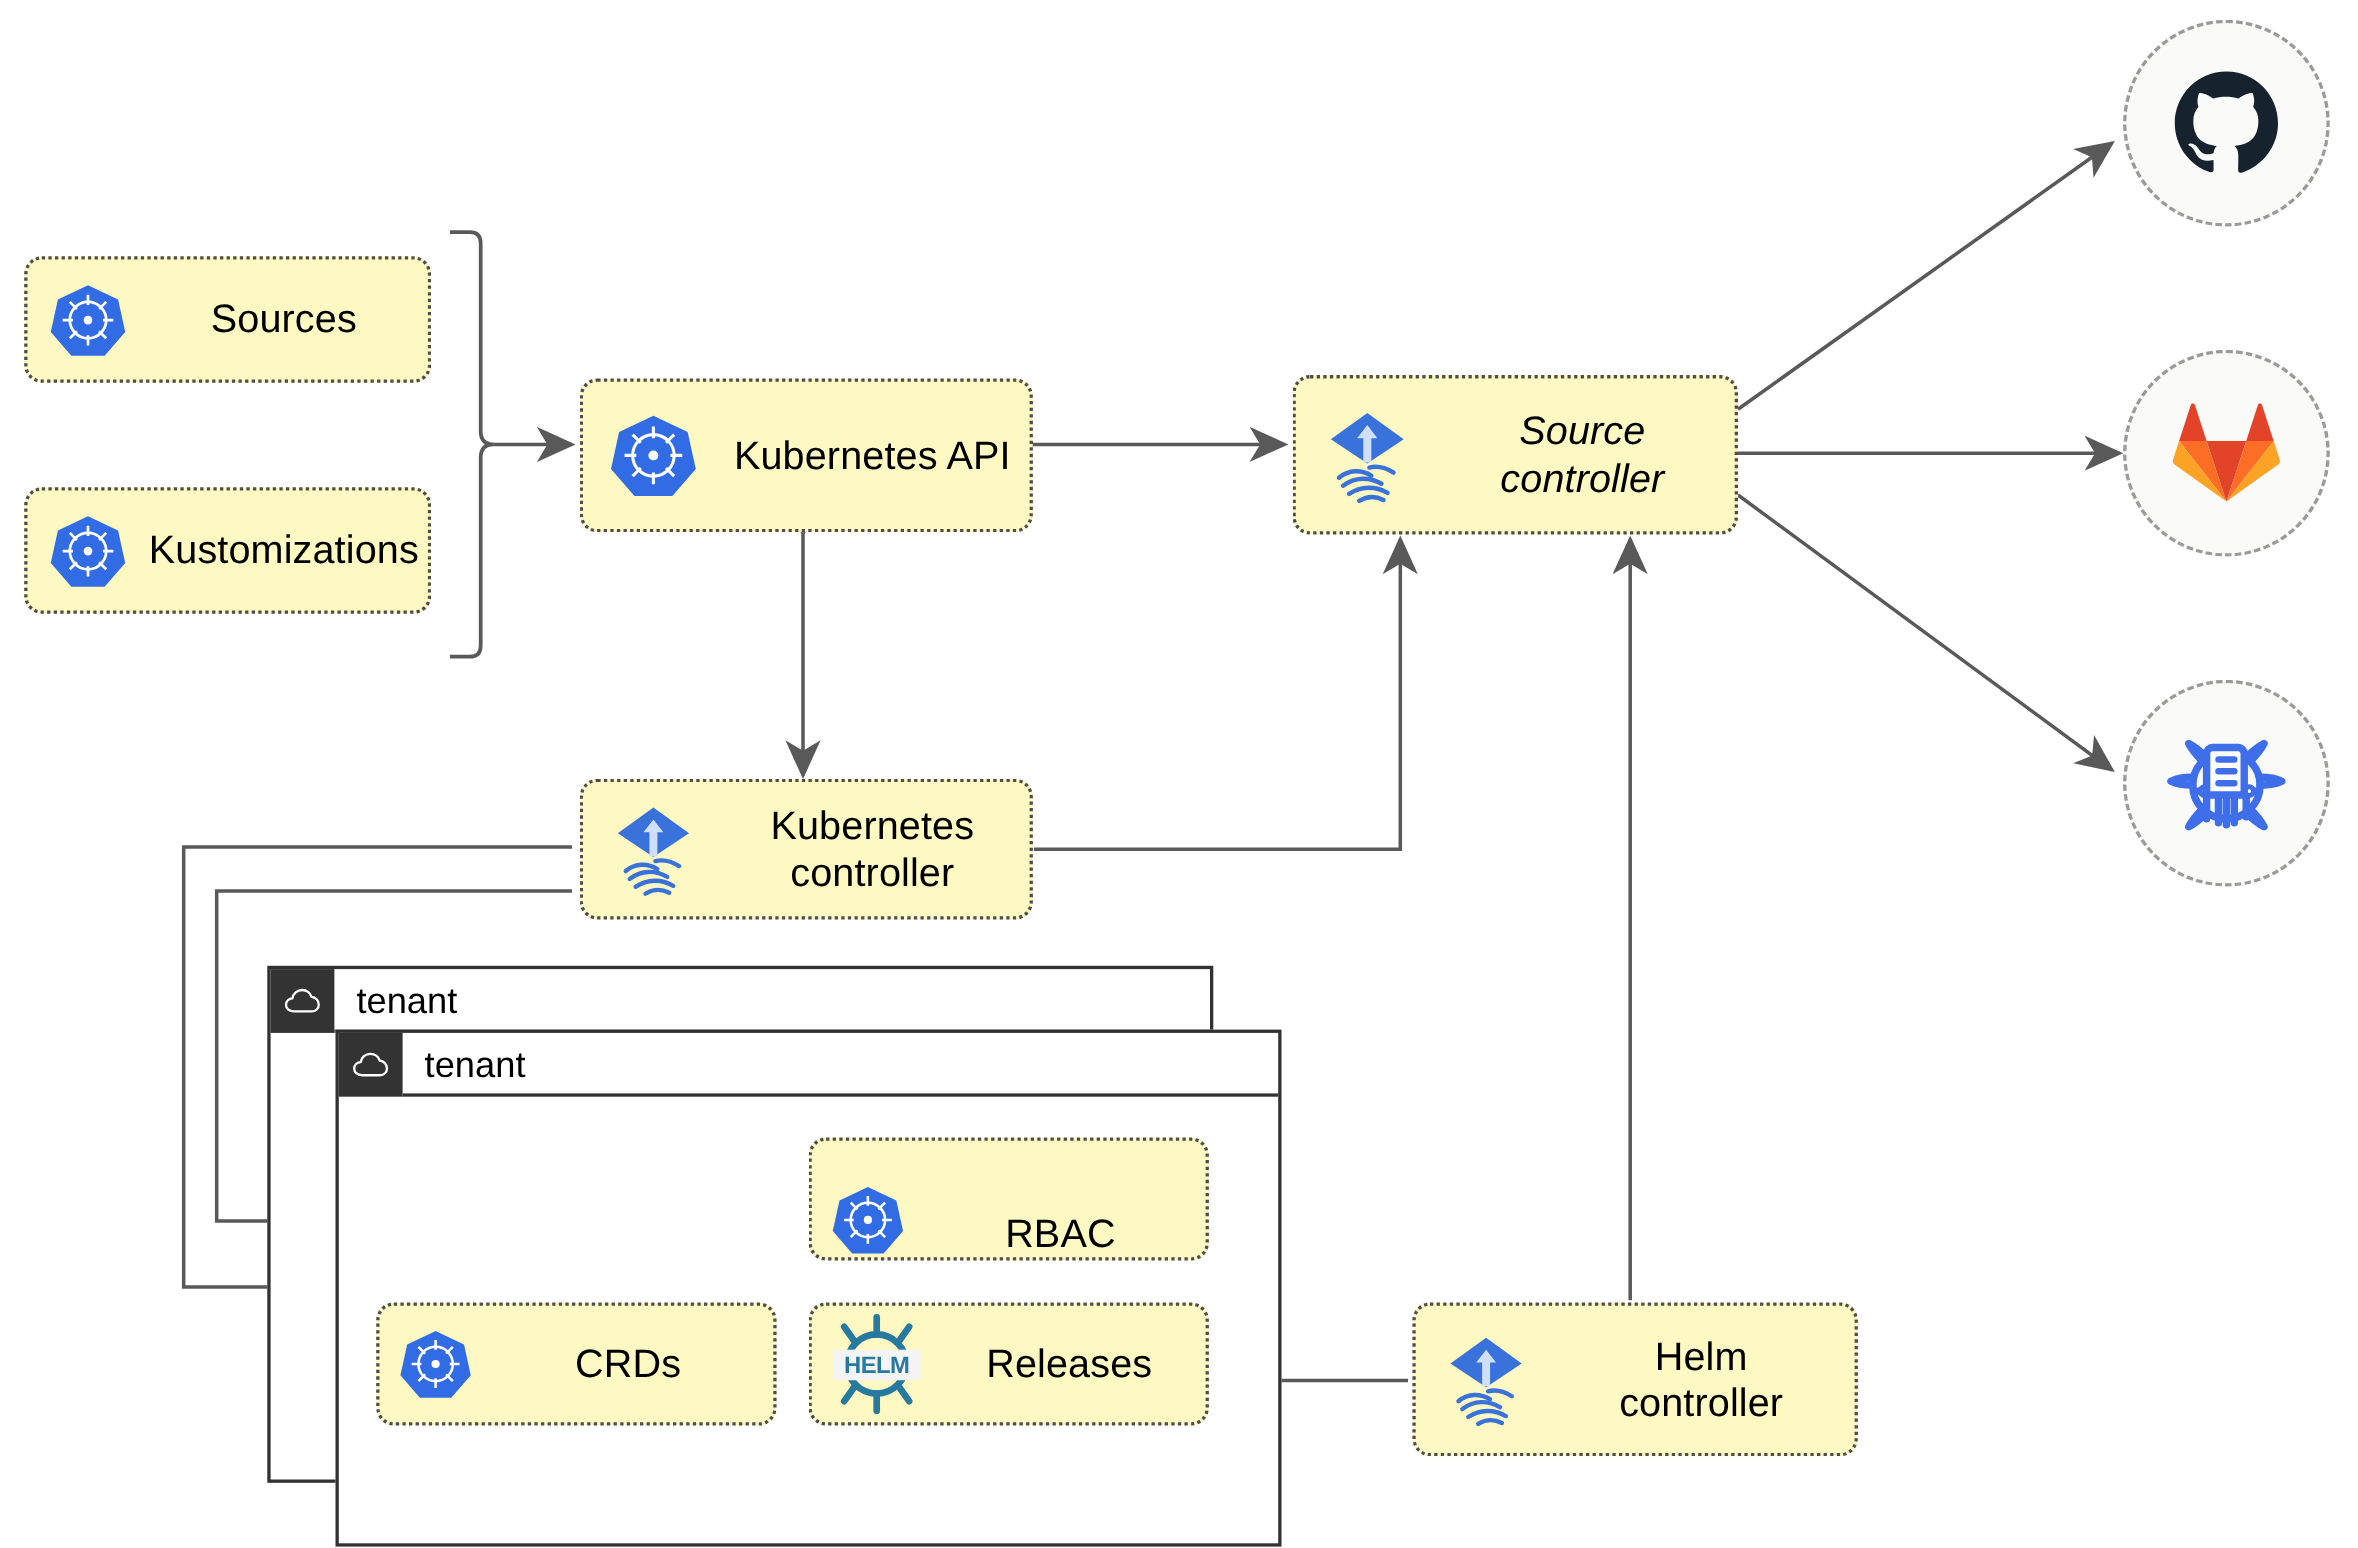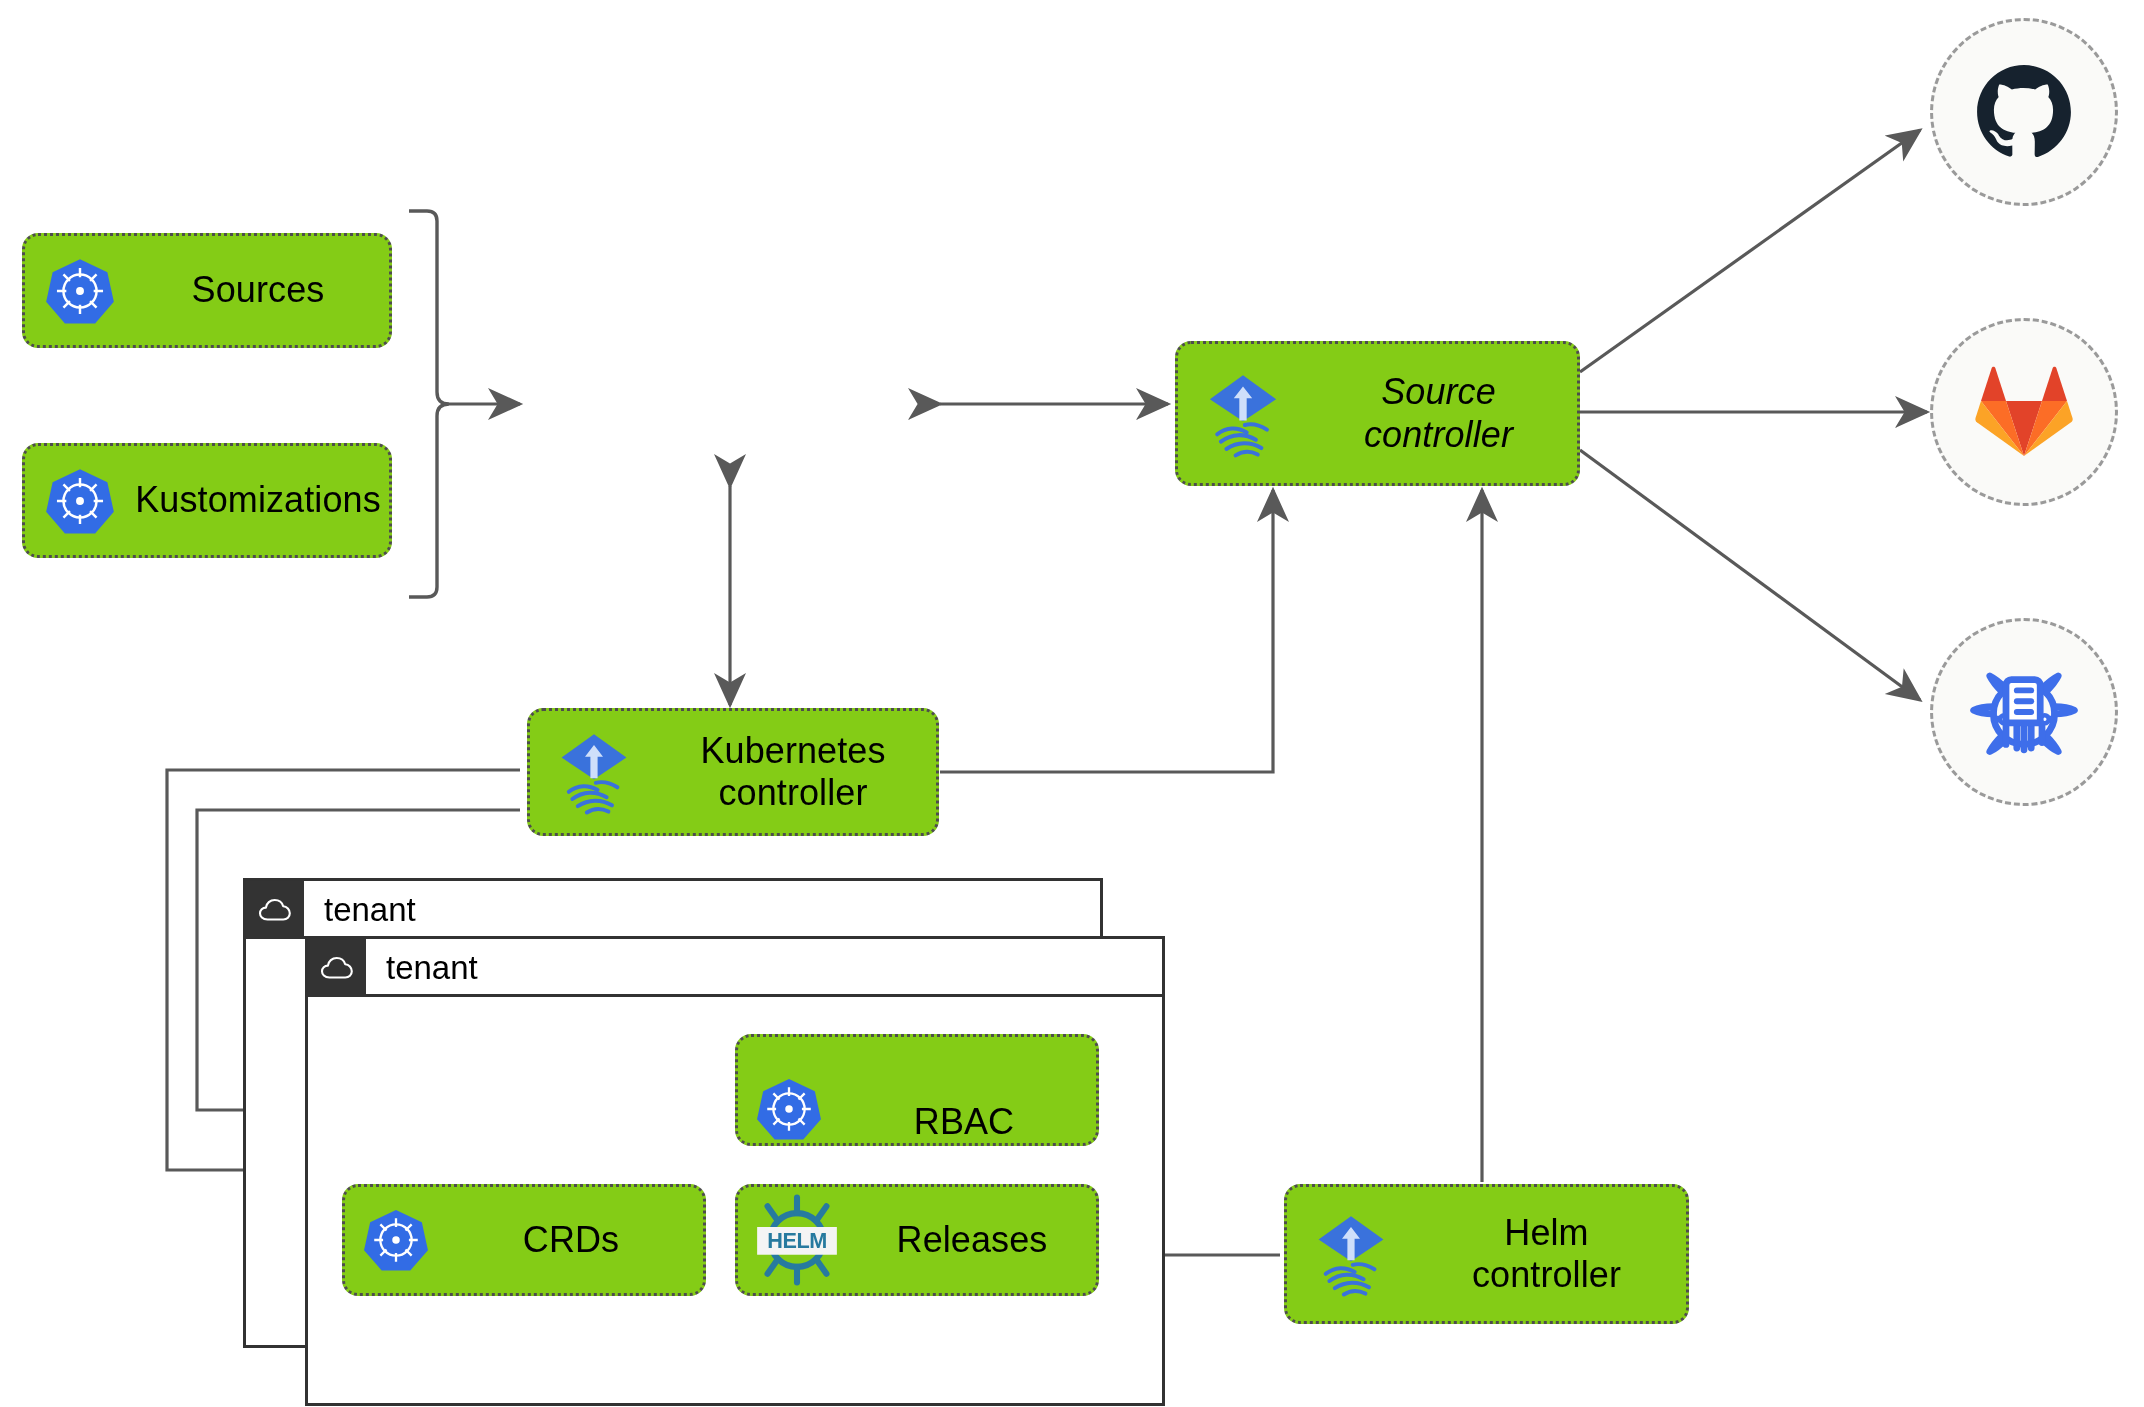--- a/index.html
+++ b/index.html
@@ -19,21 +19,21 @@
     position: absolute;
     left: 0; top: 0;
     width: 2144px; height: 1407px;
     pointer-events: none;
     z-index: 1;
   }
 
   
   .node {
     position: absolute;
-    background: #84cc16;
+    background: #fef9c3;
     border: 3px dotted #4d4d4d;
     border-radius: 16px;
     display: flex;
     align-items: center;
     z-index: 3;
   }
   .node .label {
     flex: 1;
     text-align: center;
     color: #000000;
@@ -200,20 +200,34 @@
           <circle cx="50" cy="50" r="23"></circle>
           <circle cx="50" cy="50" r="5.5" fill="#ffffff" stroke="none"></circle>
           <path d="M50 18 L50 31 M50 69 L50 82 M18 50 L31 50 M69 50 L82 50
                    M27 27 L36 36 M64 64 L73 73 M73 27 L64 36 M36 64 L27 73"></path>
         </g>
       </svg>
     </div>
     <div class="label">Kustomizations</div>
   </div>
 
+  <div class="node" style="left:527px; top:344px; width:412px; height:140px;">
+    <div class="ico" style="width:128px;">
+      <svg width="82" height="82" viewBox="0 0 100 100">
+        <path d="M50 6 L88 24 L97 65 L71 95 L29 95 L3 65 L12 24 Z" fill="#326CE5"></path>
+        <g fill="none" stroke="#ffffff" stroke-width="3.4">
+          <circle cx="50" cy="50" r="23"></circle>
+          <circle cx="50" cy="50" r="5.5" fill="#ffffff" stroke="none"></circle>
+          <path d="M50 18 L50 31 M50 69 L50 82 M18 50 L31 50 M69 50 L82 50
+                   M27 27 L36 36 M64 64 L73 73 M73 27 L64 36 M36 64 L27 73"></path>
+        </g>
+      </svg>
+    </div>
+    <div class="label">Kubernetes API</div>
+  </div>
 
   <div class="node" style="left:1175px; top:341px; width:405px; height:145px;font-style:italic;">
     <div class="ico" style="width:130px;">
       <svg width="92" height="92" viewBox="0 0 100 100">
         <path d="M50 8 L86 34 L50 58 L14 34 Z" fill="#3A72DC"></path>
         <path d="M50 20 L60 33 L54 33 L54 57 L46 57 L46 33 L40 33 Z" fill="#CFDFFA"></path>
         <g stroke="#3A72DC" stroke-width="4.4" fill="none" stroke-linecap="round">
           <path d="M22 72 C32 64 44 64 54 70"></path>
           <path d="M26 80 C38 71 52 71 64 78"></path>
           <path d="M32 88 C44 80 58 80 70 87"></path>

